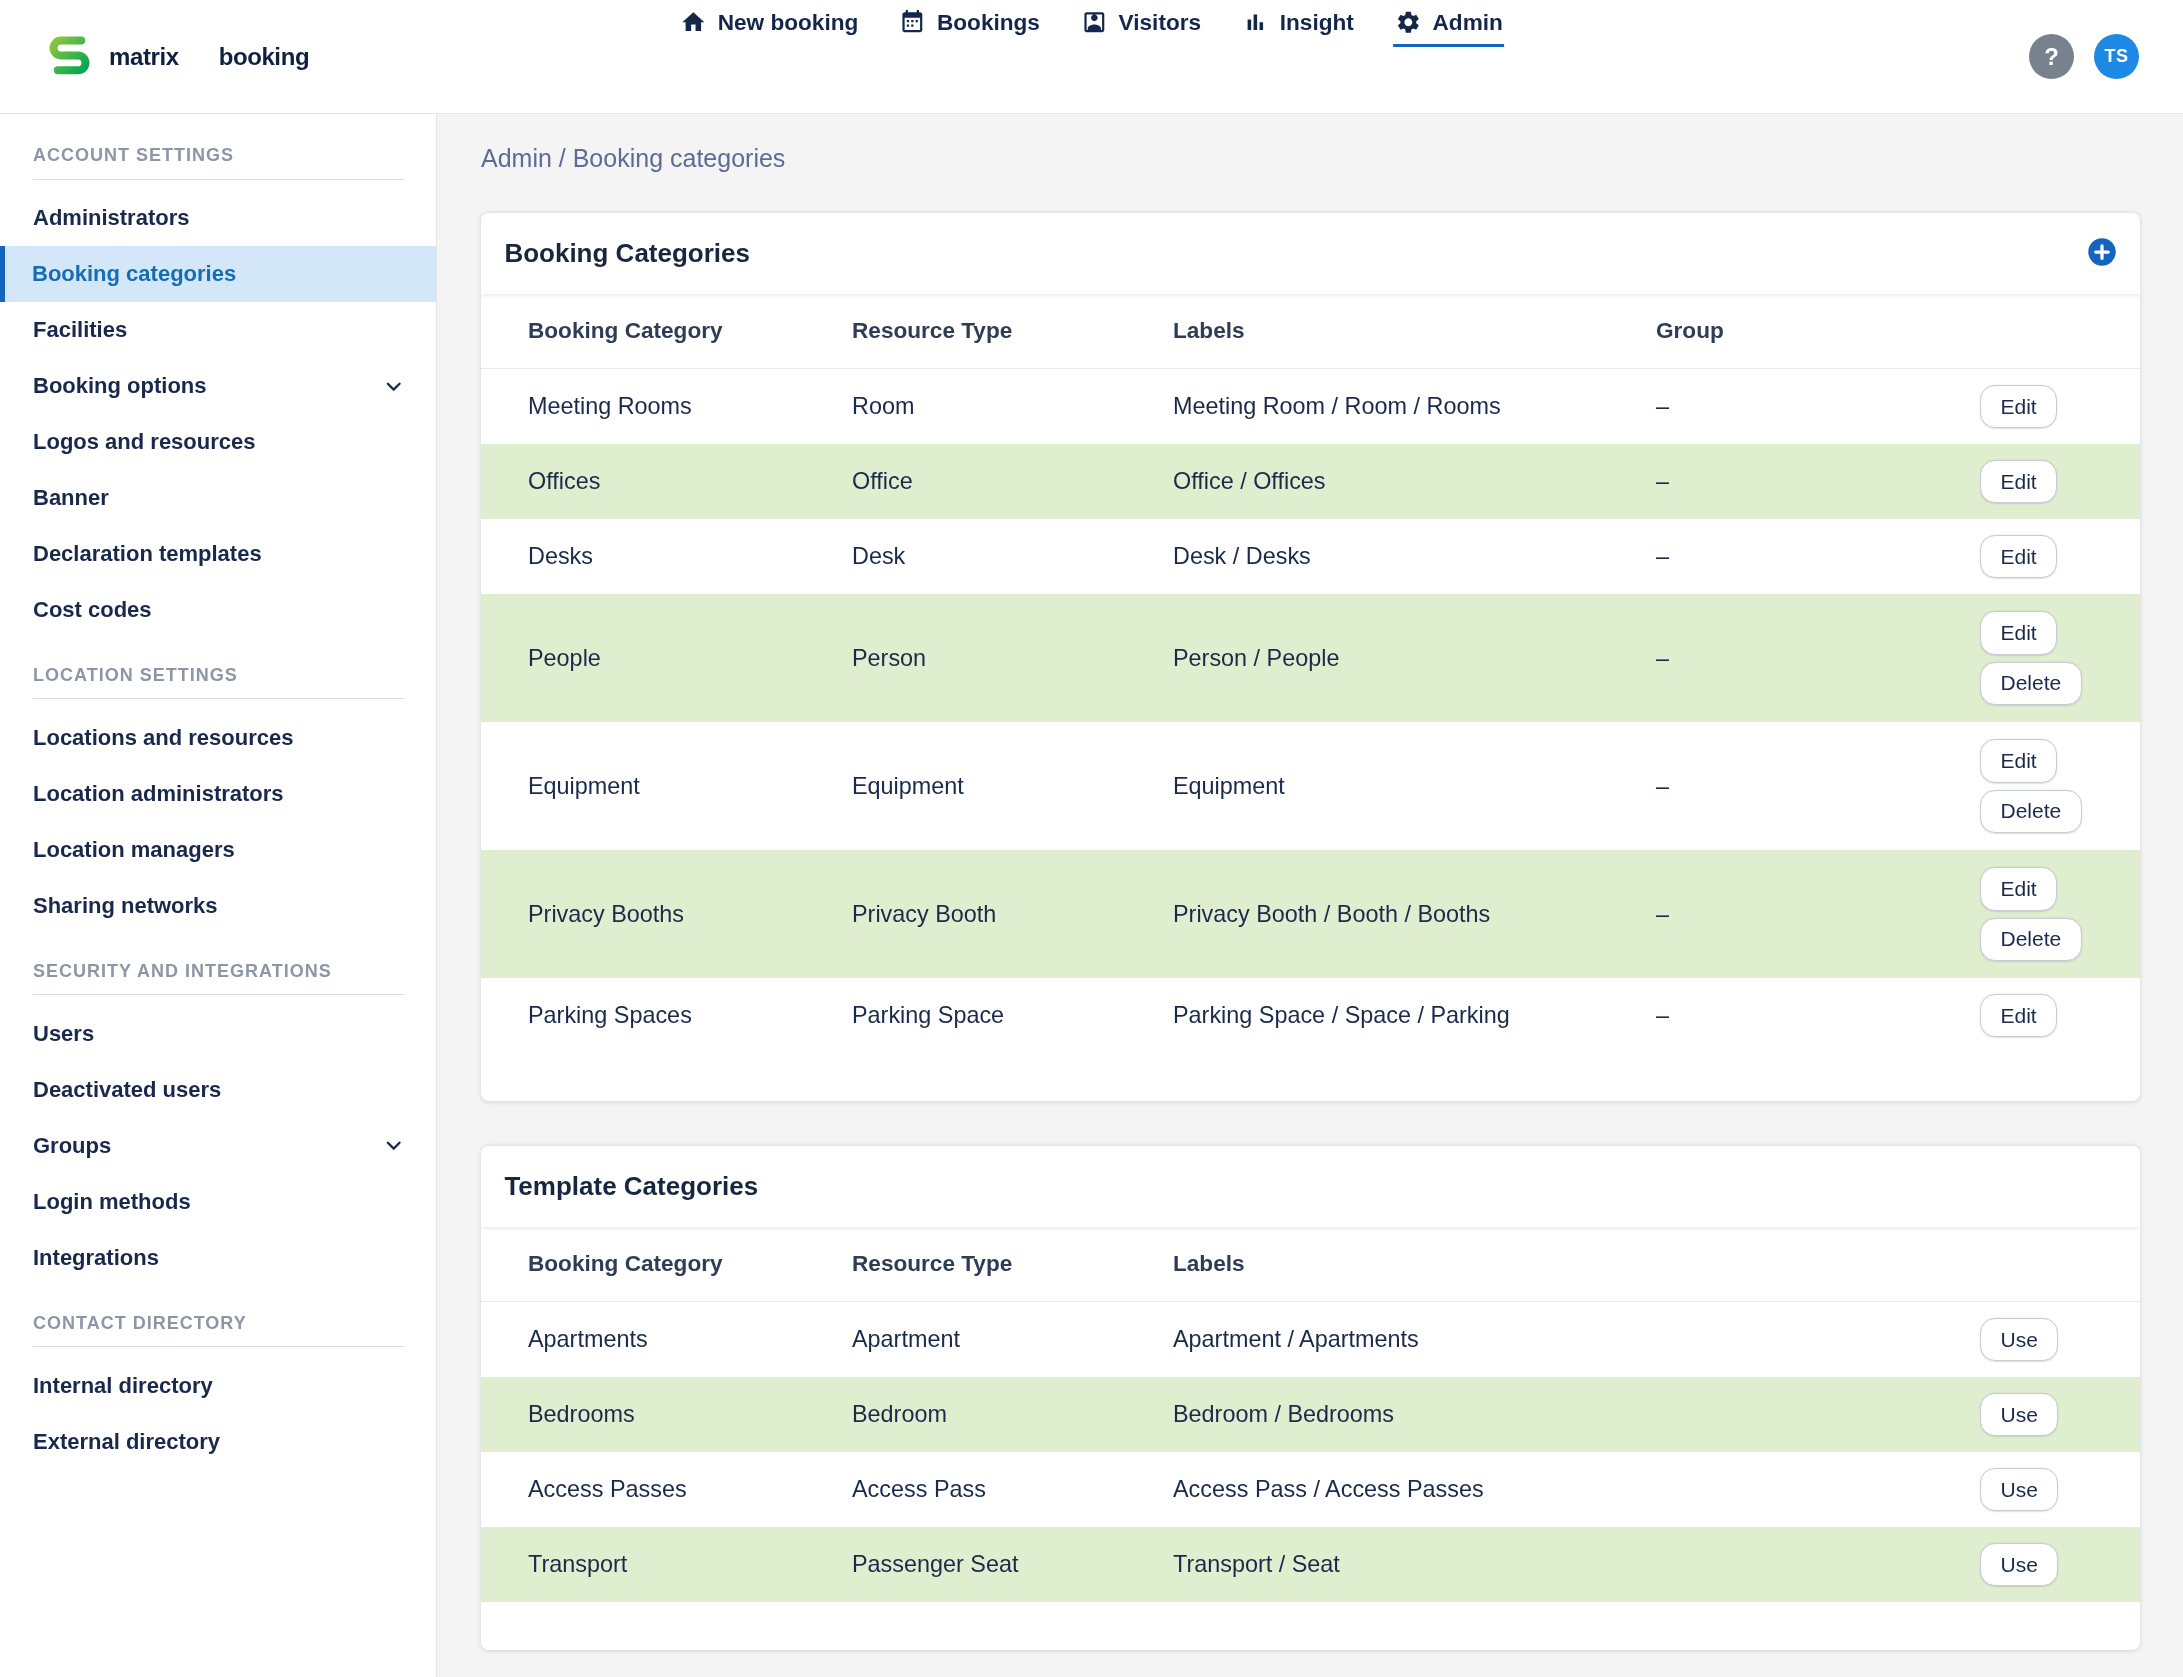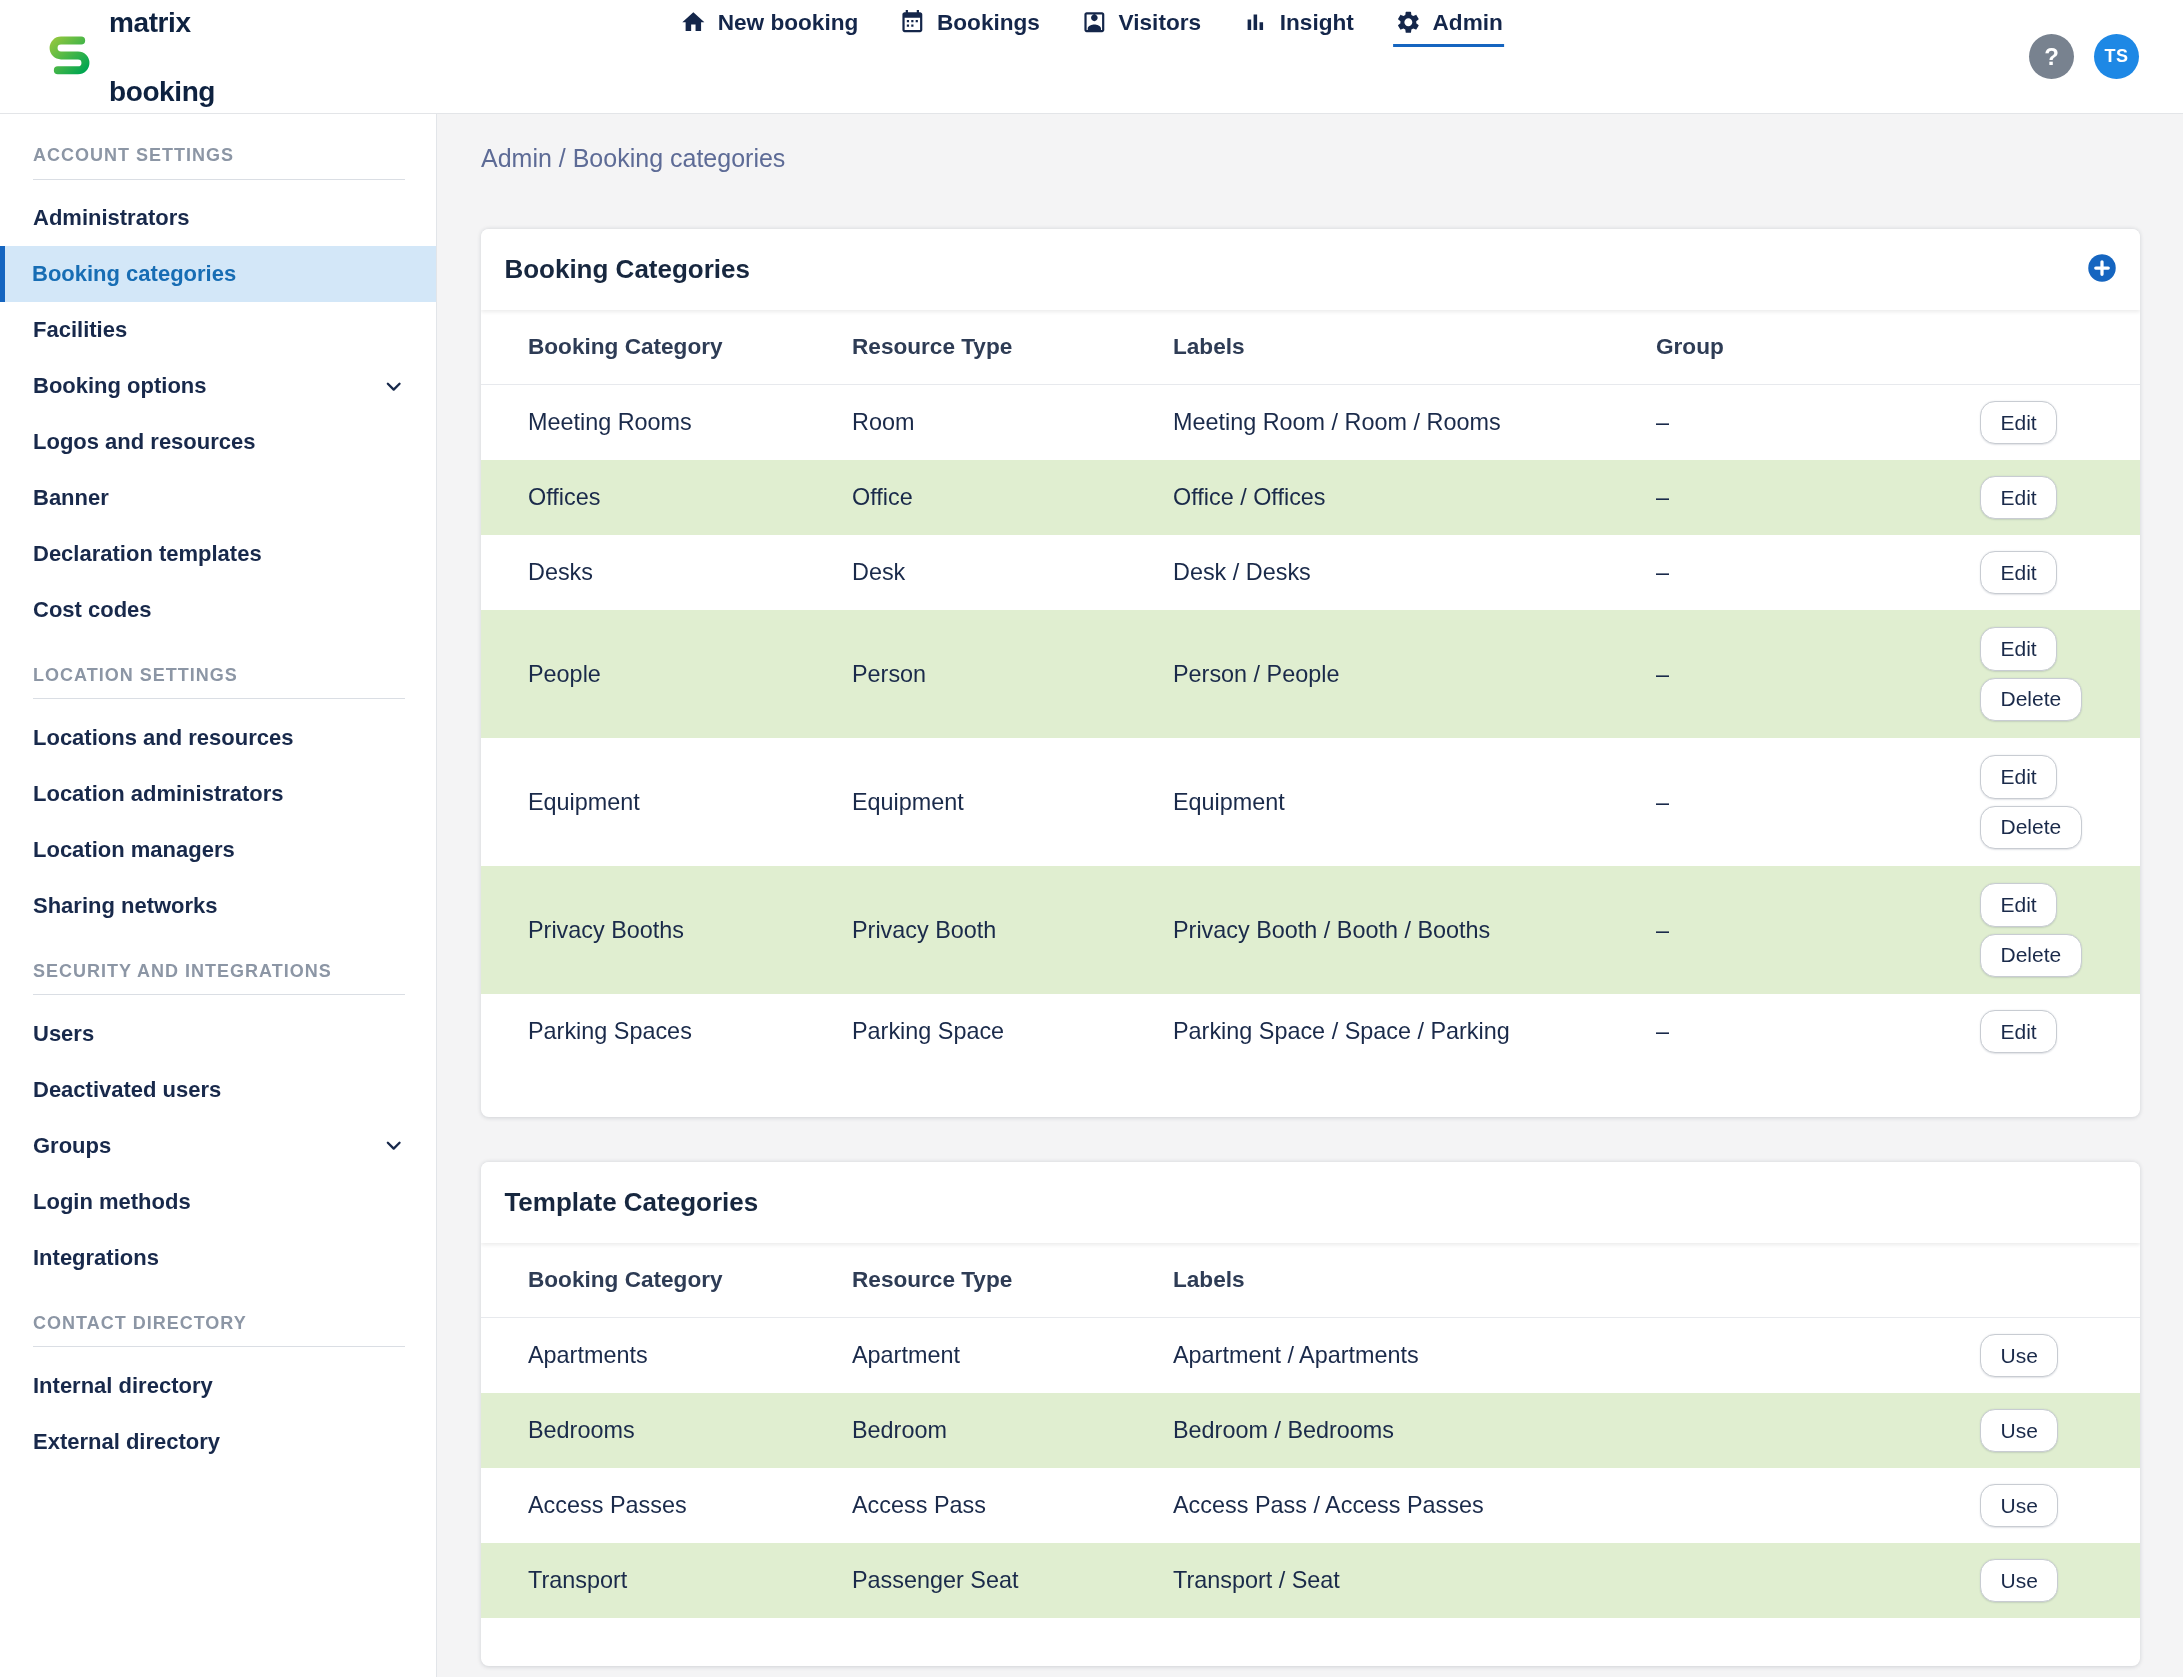--- a/index.html
+++ b/index.html
@@ -16,21 +16,21 @@
     font-family:"Liberation Sans", sans-serif;
     color:var(--navy);
   }
   
   .topbar{
     height:114px;background:#fff;border-bottom:0.8px solid #e3e5e8;
     display:flex;align-items:center;padding:0 44px;position:relative;z-index:5;
   }
   .brand{display:flex;align-items:center;gap:14px;cursor:pointer;}
   .brand-mark{display:flex;}
-  .brand-text{display:flex;flex-direction:column;font-size:28px;font-weight:800;
+  .brand-text{display:flex;font-size:24px;font-weight:800;
     color:#0e2240;line-height:29px;letter-spacing:-0.4px;gap:40px;}
   .main-nav{
     position:absolute;left:50%;transform:translateX(-50%);
     display:flex;align-items:flex-start;gap:38px;height:100%;
   }
   .nav-item{
     display:flex;align-items:center;gap:11px;cursor:pointer;
     font-size:22.6px;font-weight:700;color:#14264a;
     padding:9.4px 1.6px 7.8px;border-bottom:3.9px solid transparent;
   }
@@ -64,21 +64,21 @@
     height:56px;padding:0 31px 0 33px;font-size:22px;font-weight:600;
     color:#18294b;cursor:pointer;
   }
   .sb-item.active{
     background:#d3e7f8;color:#176db4;
     border-left:5.5px solid var(--accent);padding-left:27px;
   }
   .chev{display:flex;color:#18294b;}
   
   .content{flex:1;padding:30px 43px 0 44px;overflow:hidden;}
-  .breadcrumb{font-size:25px;color:#5d6b96;margin-bottom:56px;cursor:pointer;}
+  .breadcrumb{font-size:25px;color:#5d6b96;margin-bottom:40px;cursor:pointer;}
   .card{
     background:#fff;border-radius:7.8px;margin-bottom:45px;overflow:hidden;
     box-shadow:0 0.8px 4.7px rgba(20,30,50,.16);
   }
   .card-header{
     display:flex;align-items:center;justify-content:space-between;
     height:81px;padding:0 23.4px;background:#fff;position:relative;z-index:2;
     box-shadow:0 1.6px 3.9px rgba(0,0,0,.08);
   }
   .card-header h2{margin:0;font-size:26px;font-weight:600;color:#17273f;}

